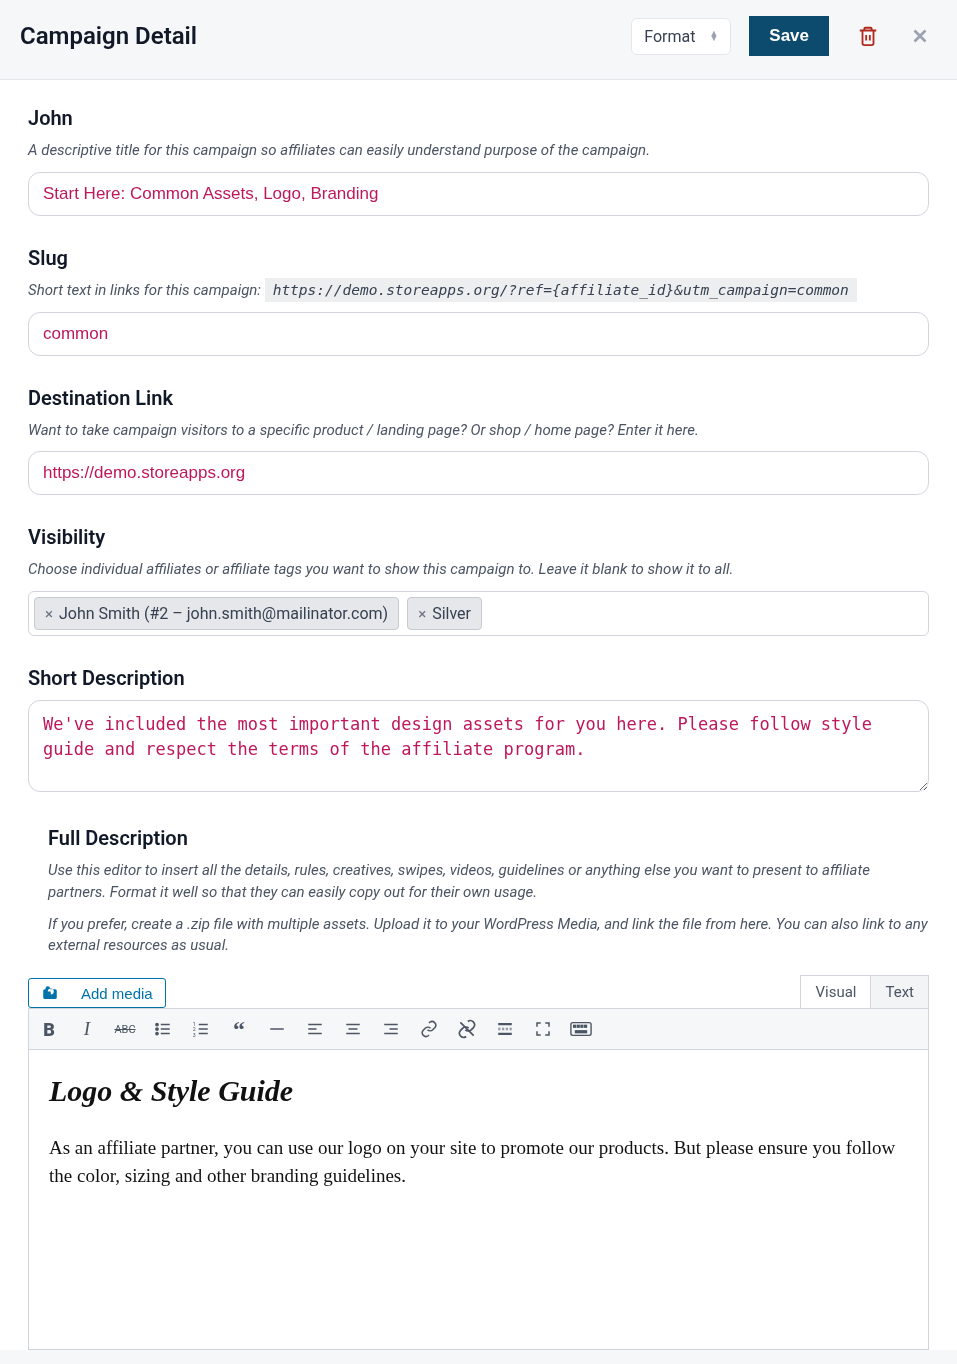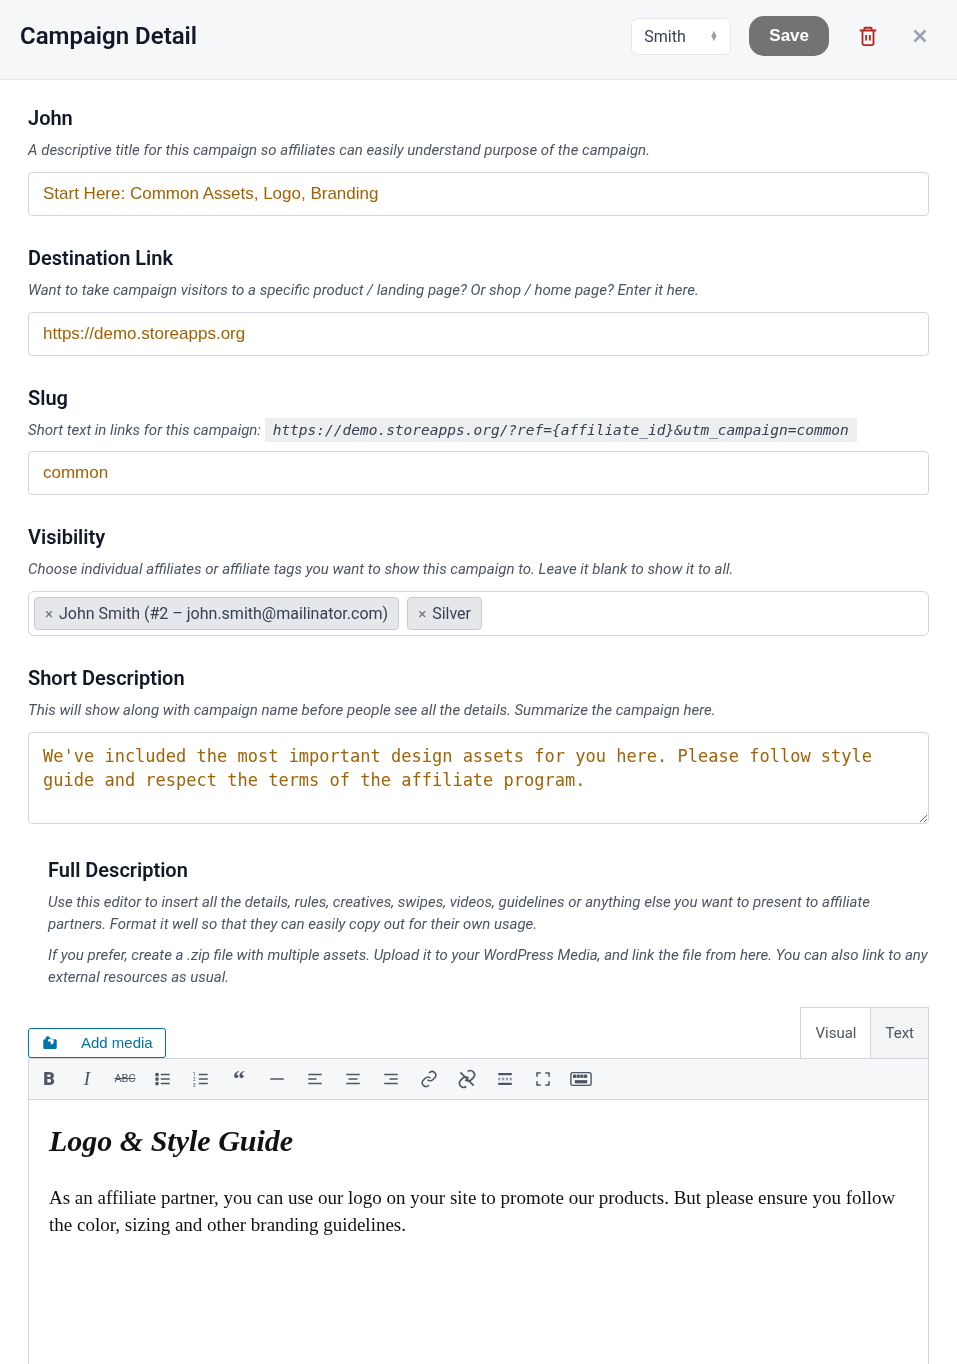--- a/index.html
+++ b/index.html
@@ -42,24 +42,24 @@
   }
   .chevrons {
     display: inline-flex;
     flex-direction: column;
     color: #9ca3af;
     margin-left: 10px;
     line-height: 5px;
     font-size: 9px;
   }
   .save-btn {
-    background: #737373;
+    background: #0c4a6e;
     color: #fff;
     border: none;
-    border-radius: 15px;
+    border-radius: 0;
     padding: 10px 20px;
     font-size: 17px;
     font-weight: 600;
     cursor: pointer;
     margin-right: 22px;
   }
   .icon-btn {
     background: transparent;
     border: none;
     cursor: pointer;
@@ -88,24 +88,24 @@
     font-size: 15px;
     color: #4b5563;
     margin-bottom: 10px;
     line-height: 1.45;
     font-style: italic;
   }
   .help + .help { margin-top: 8px; }
   .input {
     width: 100%;
     border: 1px solid #d1d5db;
-    border-radius: 4px;
+    border-radius: 12px;
     padding: 11px 14px;
     font-size: 17px;
-    color: #a16207;
+    color: #be185d;
     background: #fff;
   }
   .code-chip {
     font-family: ui-monospace, SFMono-Regular, Menlo, Consolas, monospace;
     background: #eceeef;
     padding: 4px 8px;
     font-size: 14.5px;
     color: #374151;
   }
   .tag-input {
@@ -154,21 +154,21 @@
     display: flex;
     justify-content: space-between;
     align-items: flex-end;
     margin-top: 4px;
   }
   .tabs-right { display: flex; }
   .ed-tab {
     border: 1px solid #d1d5db;
     border-bottom: none;
     background: #f3f4f6;
-    padding: 16px 14px;
+    padding: 7px 14px;
     font-size: 15px;
     color: #4b5563;
     cursor: pointer;
   }
   .ed-tab.active { background: #fff; }
   .ed-tab + .ed-tab { border-left: none; }
   .toolbar {
     border: 1px solid #d1d5db;
     background: #f6f7f8;
     padding: 8px 8px;
@@ -209,21 +209,21 @@
 </style>
 </head>
 <body>
 
 <div class="page">
 
   <div class="header">
     <h1 class="header-title">Campaign Detail</h1>
 
     <div class="status-select">
-      <span>Smith</span>
+      <span>Format</span>
       <span class="chevrons">
         <span>▲</span>
           <span>▼</span>
       </span>
     </div>
 
     <button class="save-btn">Save</button>
 
     <button class="icon-btn trash-btn">
       <svg viewBox="0 0 24 24" fill="none" stroke="currentColor" stroke-width="2">
@@ -240,51 +240,50 @@
 
   <div class="main">
 
     <div class="section">
       <label class="label">John</label>
       <p class="help">A descriptive title for this campaign so affiliates can easily understand purpose of the campaign.</p>
       <input class="input" type="text" value="Start Here: Common Assets, Logo, Branding" style="">
     </div>
 
     <div class="section">
-      <label class="label">Destination Link</label>
-      <p class="help">Want to take campaign visitors to a specific product / landing page? Or shop / home page? Enter it here.</p>
-      <input class="input" type="text" value="https://demo.storeapps.org" style="">
-    </div>
-
-    <div class="section">
       <label class="label">Slug</label>
       <p class="help">
         <span>Short text in links for this campaign: </span><span class="code-chip">https://demo.storeapps.org/?ref={affiliate_id}&amp;utm_campaign=common</span>
       </p>
       <input class="input" type="text" value="common" style="">
+    </div>
+
+    <div class="section">
+      <label class="label">Destination Link</label>
+      <p class="help">Want to take campaign visitors to a specific product / landing page? Or shop / home page? Enter it here.</p>
+      <input class="input" type="text" value="https://demo.storeapps.org" style="">
     </div>
 
     <div class="section">
       <label class="label">Visibility</label>
       <p class="help">Choose individual affiliates or affiliate tags you want to show this campaign to. Leave it blank to show it to all.</p>
       <div class="tag-input">
         <span class="tag">
           <span class="tag-x">×</span>
           <span>John Smith (#2 – john.smith@mailinator.com)</span>
         </span>
         <span class="tag">
           <span class="tag-x">×</span>
           <span>Silver</span>
         </span>
       </div>
     </div>
 
     <div class="section">
       <label class="label">Short Description</label>
-      <p class="help">This will show along with campaign name before people see all the details. Summarize the campaign here.</p>
       <textarea class="input" style="">We've included the most important design assets for you here. Please follow style guide and respect the terms of the affiliate program.</textarea>
     </div>
 
     <div class="section" style="margin-bottom:18px;margin-left:20px;">
       <label class="label">Full Description</label>
       <p class="help">Use this editor to insert all the details, rules, creatives, swipes, videos, guidelines or anything else you want to present to affiliate partners. Format it well so that they can easily copy out for their own usage.</p>
       <p class="help">If you prefer, create a .zip file with multiple assets. Upload it to your WordPress Media, and link the file from here. You can also link to any external resources as usual.</p>
     </div>
 
     <div class="editor-tabs">

